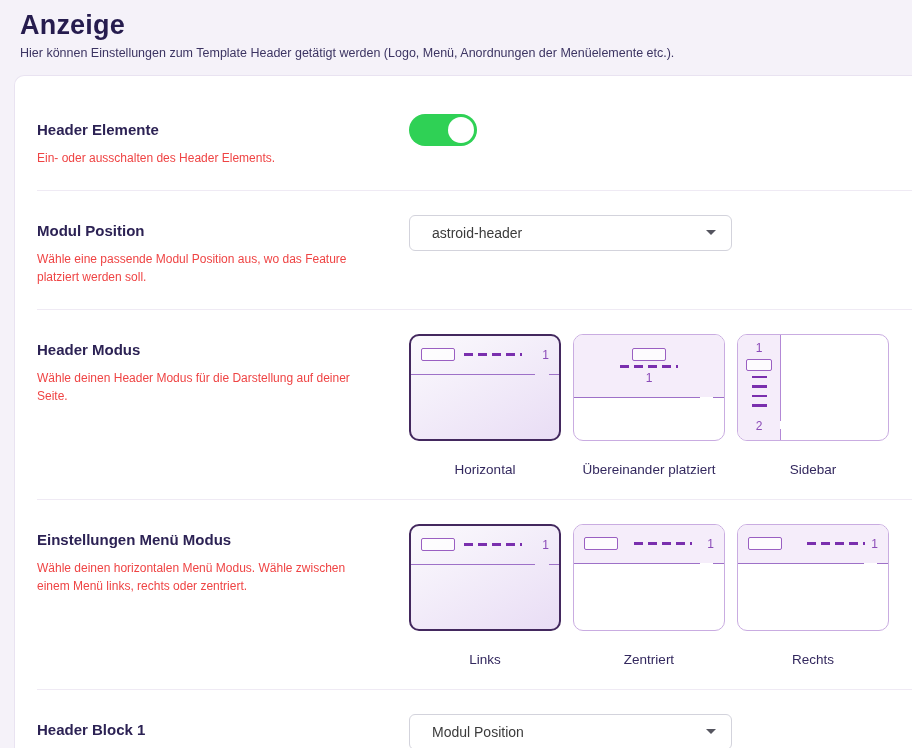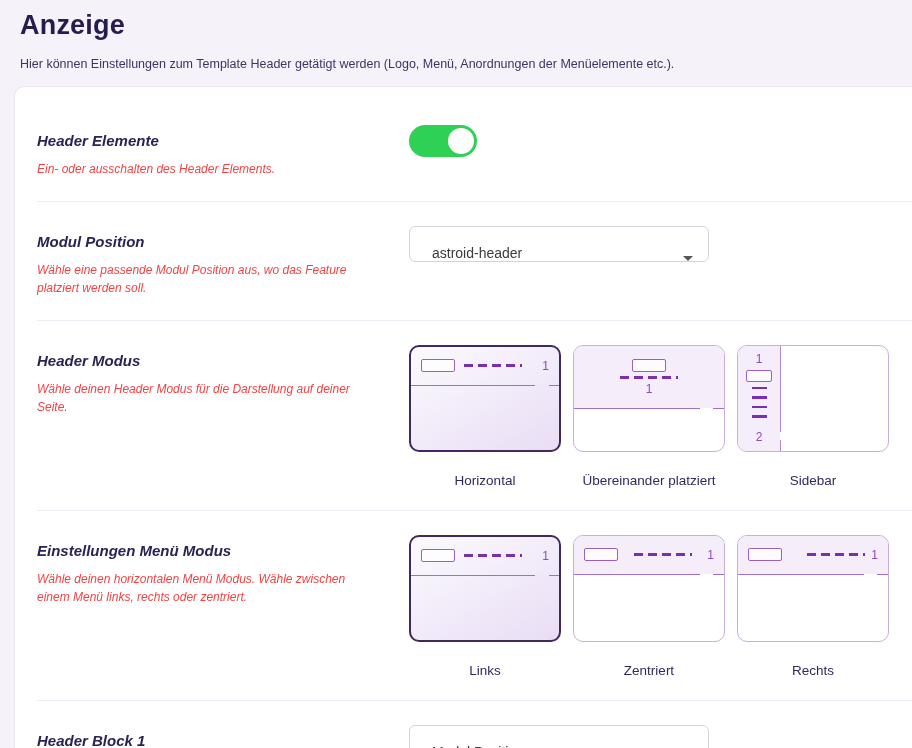--- a/index.html
+++ b/index.html
@@ -4,61 +4,61 @@
 <style>
   * { margin:0; padding:0; box-sizing:border-box; }
   html,body { width:912px; height:748px; overflow:hidden; }
   body {
     background:#f5f2f9;
     font-family:"Liberation Sans", sans-serif;
     color:#2b2153;
   }
   .page-head { padding:10px 20px 0 20px; }
   .page-title { font-size:27px; font-weight:600; color:#261c4e; letter-spacing:.2px; }
-  .page-subtitle { margin-top:16px; font-size:12.5px; color:#3c3462; }
+  .page-subtitle { margin-top:5px; font-size:12.5px; color:#3c3462; }
 
   .card {
     margin:15px 0 0 14px;
     background:#ffffff;
     border:1px solid #e9e3f1;
     border-right:none;
     border-radius:10px 0 0 0;
     min-height:660px;
     padding:6px 0 0 22px;
   }
   .row {
     display:flex;
     align-items:flex-start;
     padding:24px 0 22px 0;
     border-bottom:1px solid #efeaf4;
   }
   .row:first-child { padding-top:32px; }
   .row:last-child { border-bottom:none; }
-  .left-col { width:372px; flex:0 0 372px; padding-right:34px;font-style:italic; }
+  .left-col { width:372px; flex:0 0 372px; padding-right:34px; }
   .setting-label { font-size:15px; font-weight:700; color:#2c2254; margin-top:7px; }
   .setting-desc { margin-top:11px; font-size:12px; line-height:1.55; color:#ef4444; }
   .right-col { flex:1; }
 
   
   .toggle {
     width:68px; height:32px; border-radius:16px;
     background:#2fd155; position:relative; cursor:pointer;
   }
   .toggle .knob {
     position:absolute; top:3px; right:3px;
     width:26px; height:26px; border-radius:50%; background:#ffffff;
   }
 
   
   .select {
-    width:300px; height:36px;
+    width:323px; height:36px;
     background:#ffffff;
     border:1px solid #d3d3dc;
     border-radius:6px;
-    display:flex; align-items:flex-end; justify-content:space-between;
+    display:flex; align-items:center; justify-content:space-between;
     padding:0 15px 0 22px;
     font-size:14px; color:#3b3b3b;
     cursor:pointer;
   }
   .caret {
     width:0; height:0;
     border-left:5px solid transparent;
     border-right:5px solid transparent;
     border-top:5px solid #55555f;
   }

